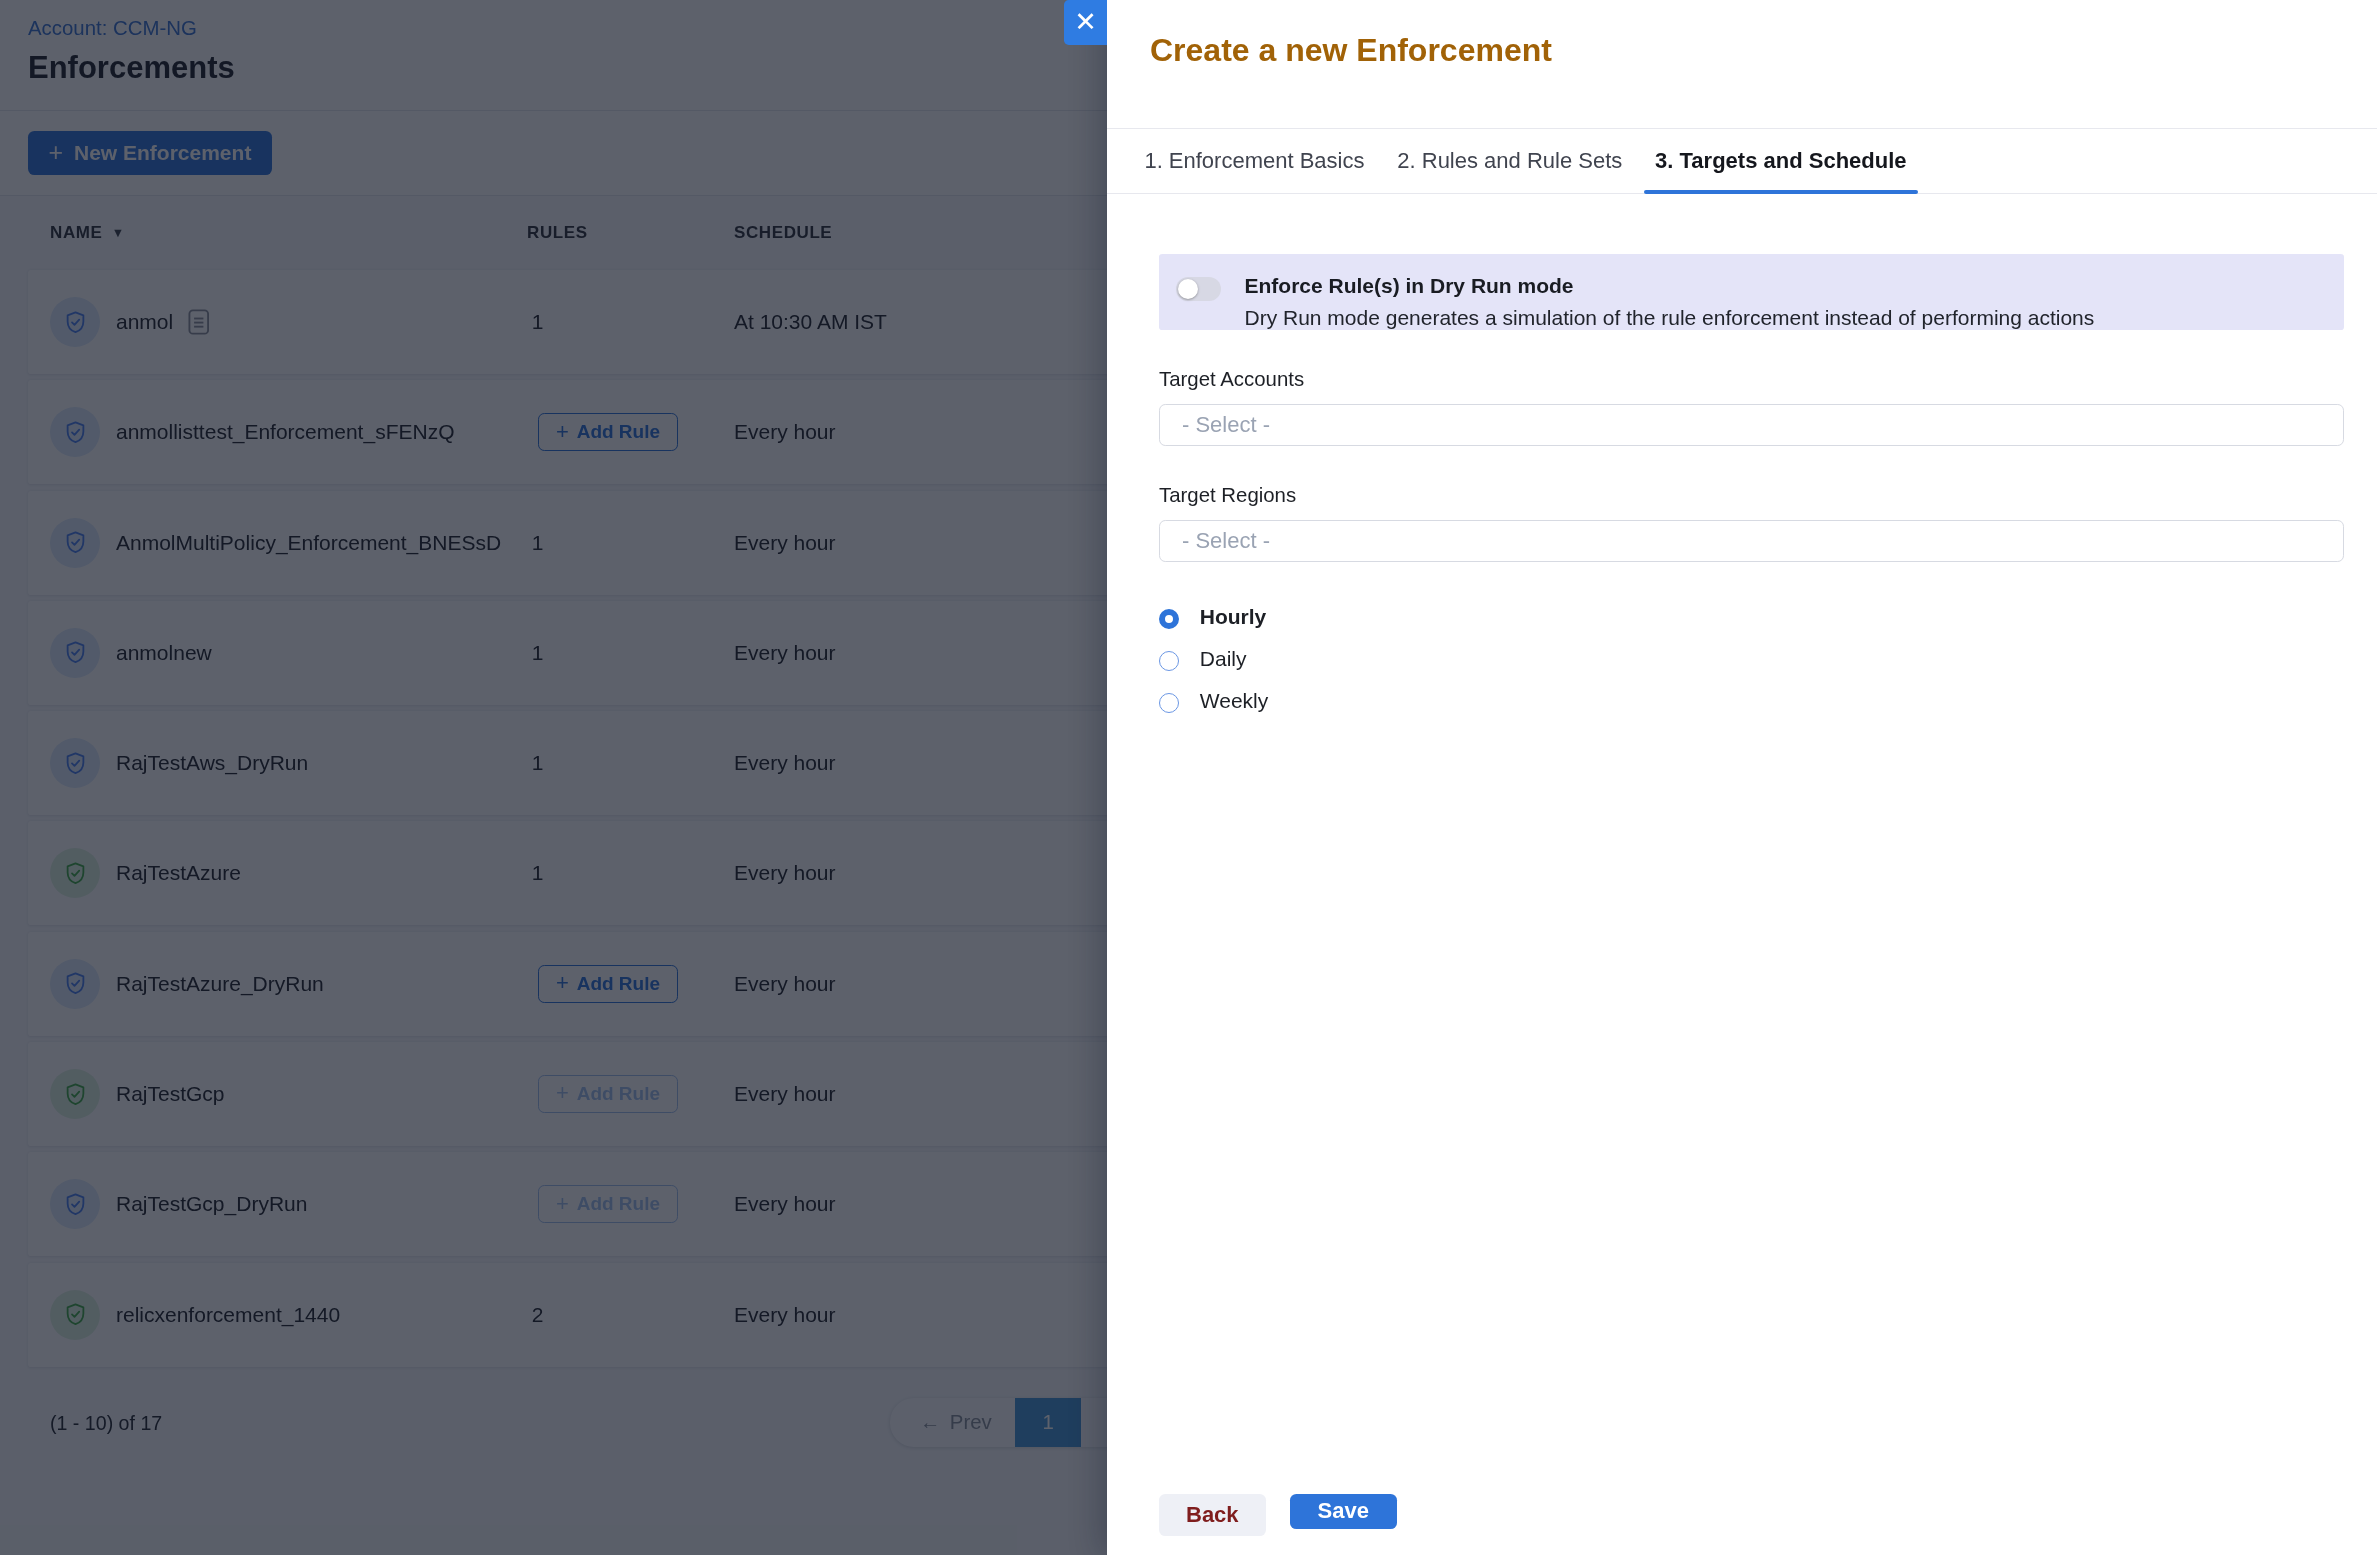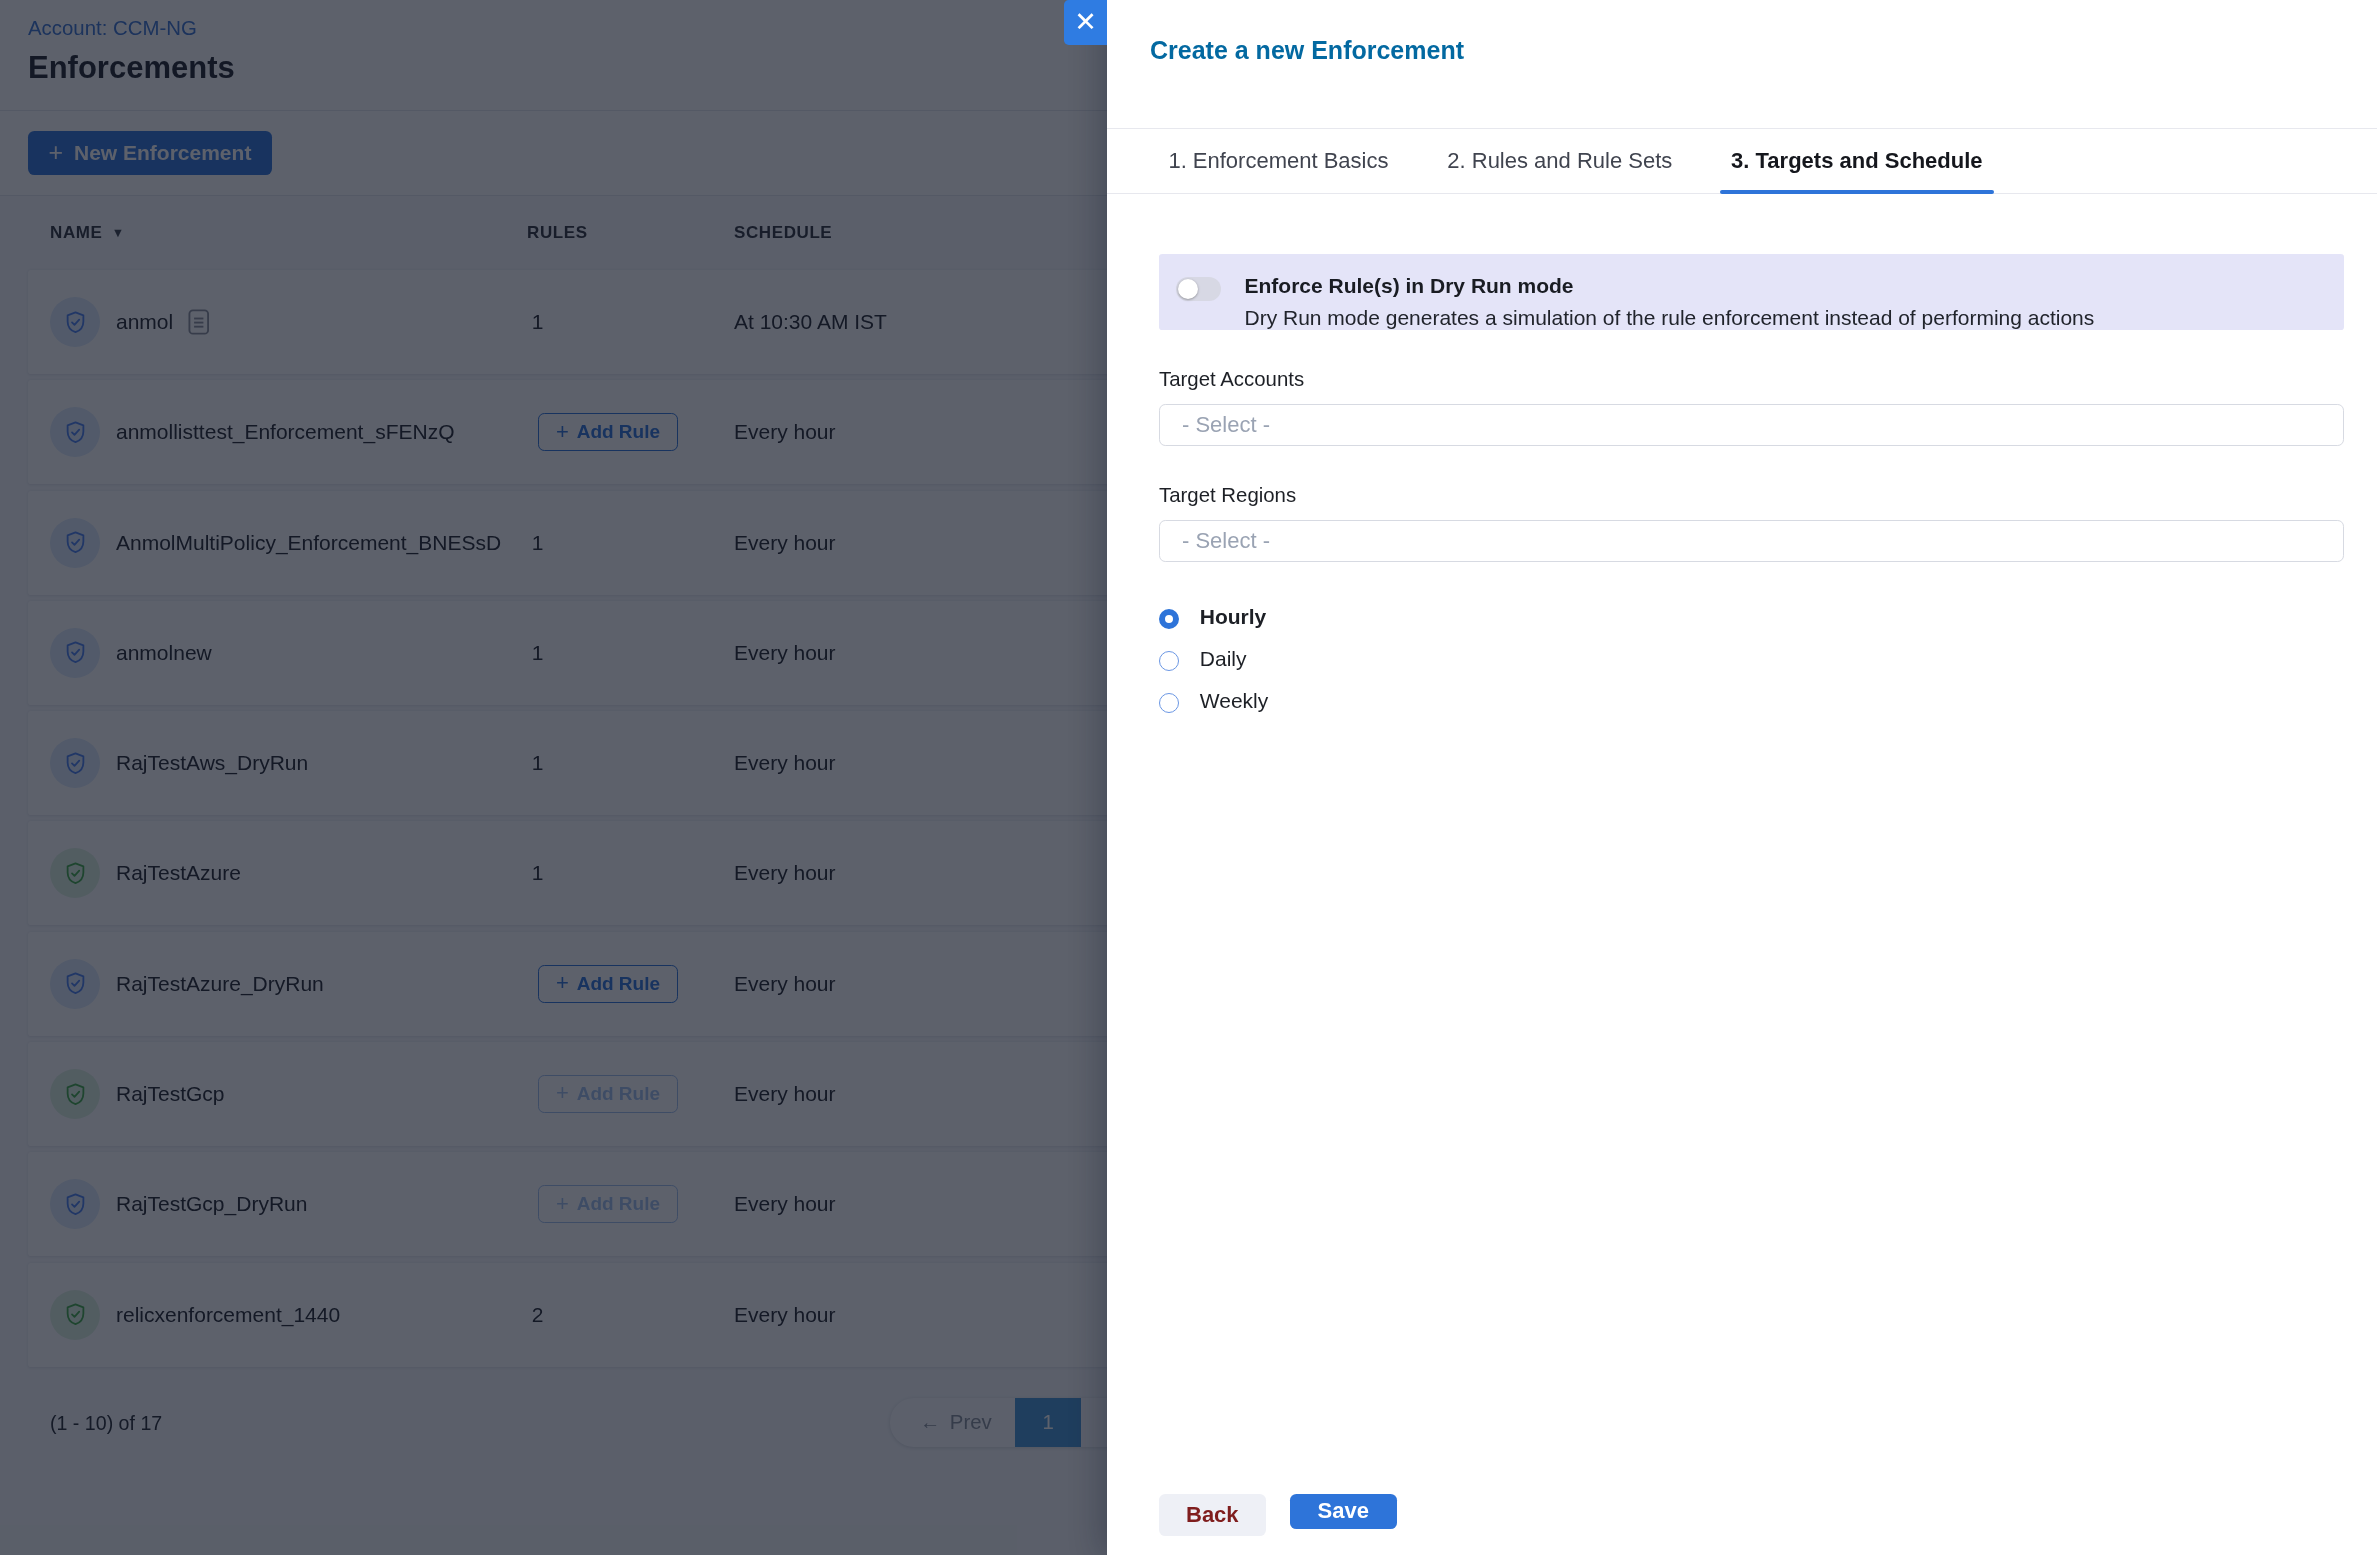--- a/index.html
+++ b/index.html
@@ -75,23 +75,23 @@
     position:absolute; top:0; right:0; width:1270px; height:100%;
     background:#fff; z-index:10; box-shadow:-6.3px 0 31px rgba(10,20,40,.30);
   }
   .panel-close {
     position:absolute; left:-43px; top:0; width:43px; height:45px;
     background:var(--close-blue); color:#fff; border:none; border-radius:4.7px 0 0 4.7px;
     font-size:27px; line-height:1; display:flex; align-items:center; justify-content:center;
     cursor:pointer; font-family:inherit;
   }
   .panel-header { padding:33px 43px 0 43px; height:129px; border-bottom:0.8px solid #e7e8ee; }
-  .panel-title { font-size:25px; font-weight:700; color:#0369a1; line-height:35px; }
-
-  .tabs-row { display:flex; gap:40px; padding-left:52px; height:65px; border-bottom:0.8px solid #e7e8ee; }
+  .panel-title { font-size:32px; font-weight:700; color:#a16207; line-height:35px; }
+
+  .tabs-row { display:flex; gap:14px; padding-left:28px; height:65px; border-bottom:0.8px solid #e7e8ee; }
   .tab {
     position:relative; display:flex; align-items:center; padding:0 9.4px;
     font-size:22px; color:#40444f; font-weight:500; cursor:pointer;
   }
   .tab.active { color:#15171d; font-weight:700; }
   .tab.active::after {
     content:""; position:absolute; left:-1.6px; right:-1.6px; bottom:-0.8px; height:3.9px;
     background:var(--primary-blue); border-radius:2.4px;
   }
 

